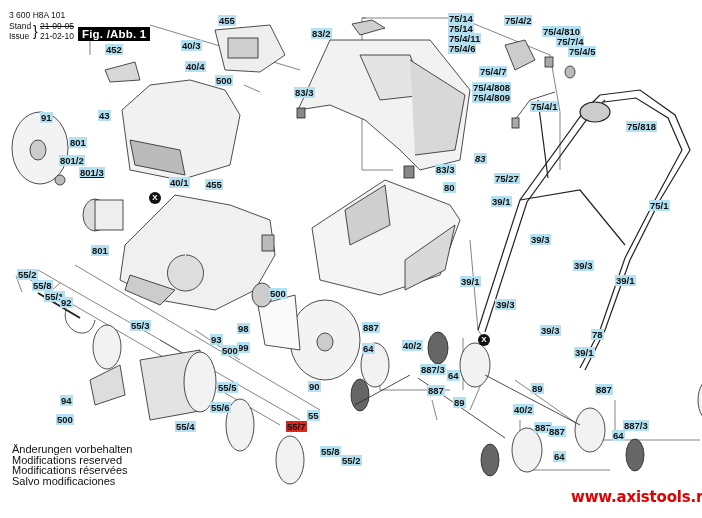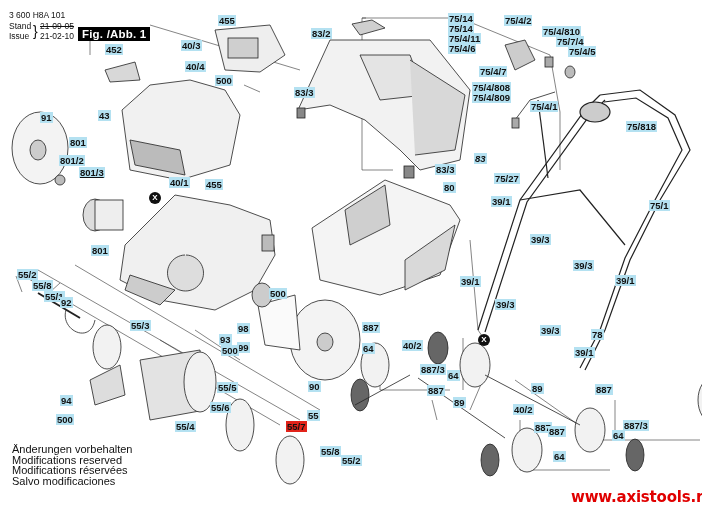--- a/index.html
+++ b/index.html
@@ -189,21 +189,21 @@
   <div class="lbl" style="left:175px;top:421px;">55/4</div>
   <div class="lbl" style="left:217px;top:382px;">55/5</div>
   <div class="lbl" style="left:210px;top:402px;">55/6</div>
   <div class="lbl hl" style="left:286px;top:421px;">55/7</div>
   <div class="lbl" style="left:307px;top:410px;">55</div>
   <div class="lbl" style="left:320px;top:446px;">55/8</div>
   <div class="lbl" style="left:341px;top:455px;">55/2</div>
   <div class="lbl" style="left:269px;top:288px;">500</div>
   <div class="lbl" style="left:237px;top:323px;">98</div>
   <div class="lbl" style="left:237px;top:334px;margin-top:8px;">99</div>
-  <div class="lbl" style="left:219px;top:334px;">93</div>
+  <div class="lbl" style="left:210px;top:334px;">93</div>
   <div class="lbl" style="left:221px;top:345px;">500</div>
   <div class="lbl" style="left:308px;top:381px;">90</div>
   <div class="lbl" style="left:362px;top:322px;">887</div>
   <div class="lbl" style="left:362px;top:343px;">64</div>
   <div class="lbl" style="left:402px;top:340px;">40/2</div>
   <div class="lbl" style="left:420px;top:364px;">887/3</div>
   <div class="lbl" style="left:447px;top:370px;">64</div>
   <div class="lbl" style="left:427px;top:385px;">887</div>
   <div class="lbl" style="left:453px;top:397px;">89</div>
   <div class="lbl" style="left:531px;top:383px;">89</div>

